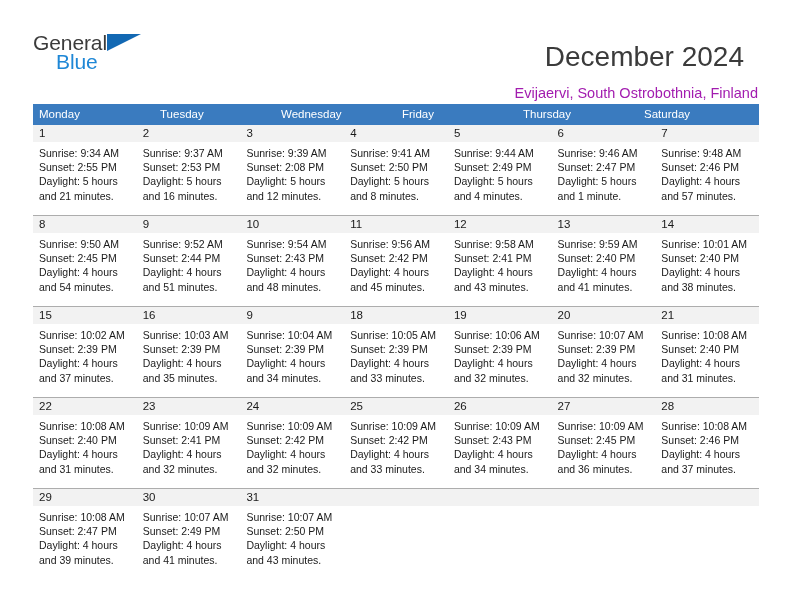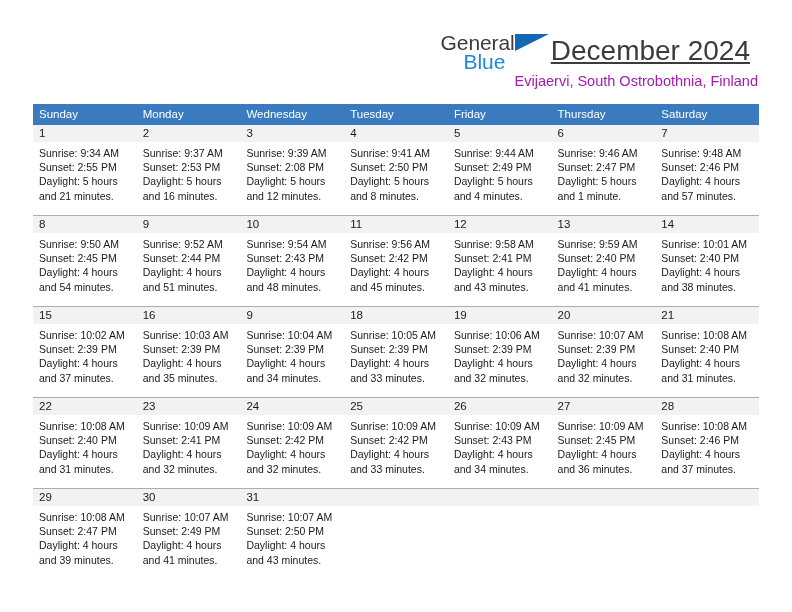--- a/index.html
+++ b/index.html
@@ -20,24 +20,25 @@
     position: relative;
     width: 792px;
     height: 612px;
     box-sizing: border-box;
   }
 
   
   .header {
     display: flex;
     align-items: flex-start;
-    justify-content: flex-end;
+    justify-content: space-between;
     padding: 28px 34px 0 33px;
     box-sizing: border-box;
     height: 74px;
+    gap: 16px;
   }
 
   .logo {
     display: block;
     line-height: 1;
     padding-top: 4px;
   }
   .logo-row1 {
     position: relative;
     display: inline-block;
@@ -65,23 +66,22 @@
   }
 
   .titles {
     text-align: right;
   }
   .cal-title {
     font-size: 28px;
     color: #3b3b3b;
     line-height: 1.08;
     font-weight: normal;
-    margin: 8px;
+    margin: 14px;
     white-space: nowrap;
-    text-decoration: underline;
   }
   .cal-subtitle {
     font-size: 14.5px;
     color: #a21caf;
     margin: 7px 0 0 0;
     line-height: 1.1;
     white-space: nowrap;
   }
 
   
@@ -166,24 +166,23 @@
 
     <div class="titles">
       <h1 class="cal-title">December 2024</h1>
       <p class="cal-subtitle">Evijaervi, South Ostrobothnia, Finland</p>
     </div>
 
   </div>
 
   <div class="calendar">
     <div class="weekdays" id="weekday-row">
-        <div class="weekday">Sunday</div>
         <div class="weekday">Monday</div>
+        <div class="weekday">Tuesday</div>
         <div class="weekday">Wednesday</div>
-        <div class="weekday">Tuesday</div>
         <div class="weekday">Friday</div>
         <div class="weekday">Thursday</div>
         <div class="weekday">Saturday</div>
       </div>
     <div id="weeks-container">
         <div class="week first">
           <div class="day">
             <div class="day-head">1</div>
             <div class="day-body">
               <div class="day-line">Sunrise: 9:34 AM</div>

